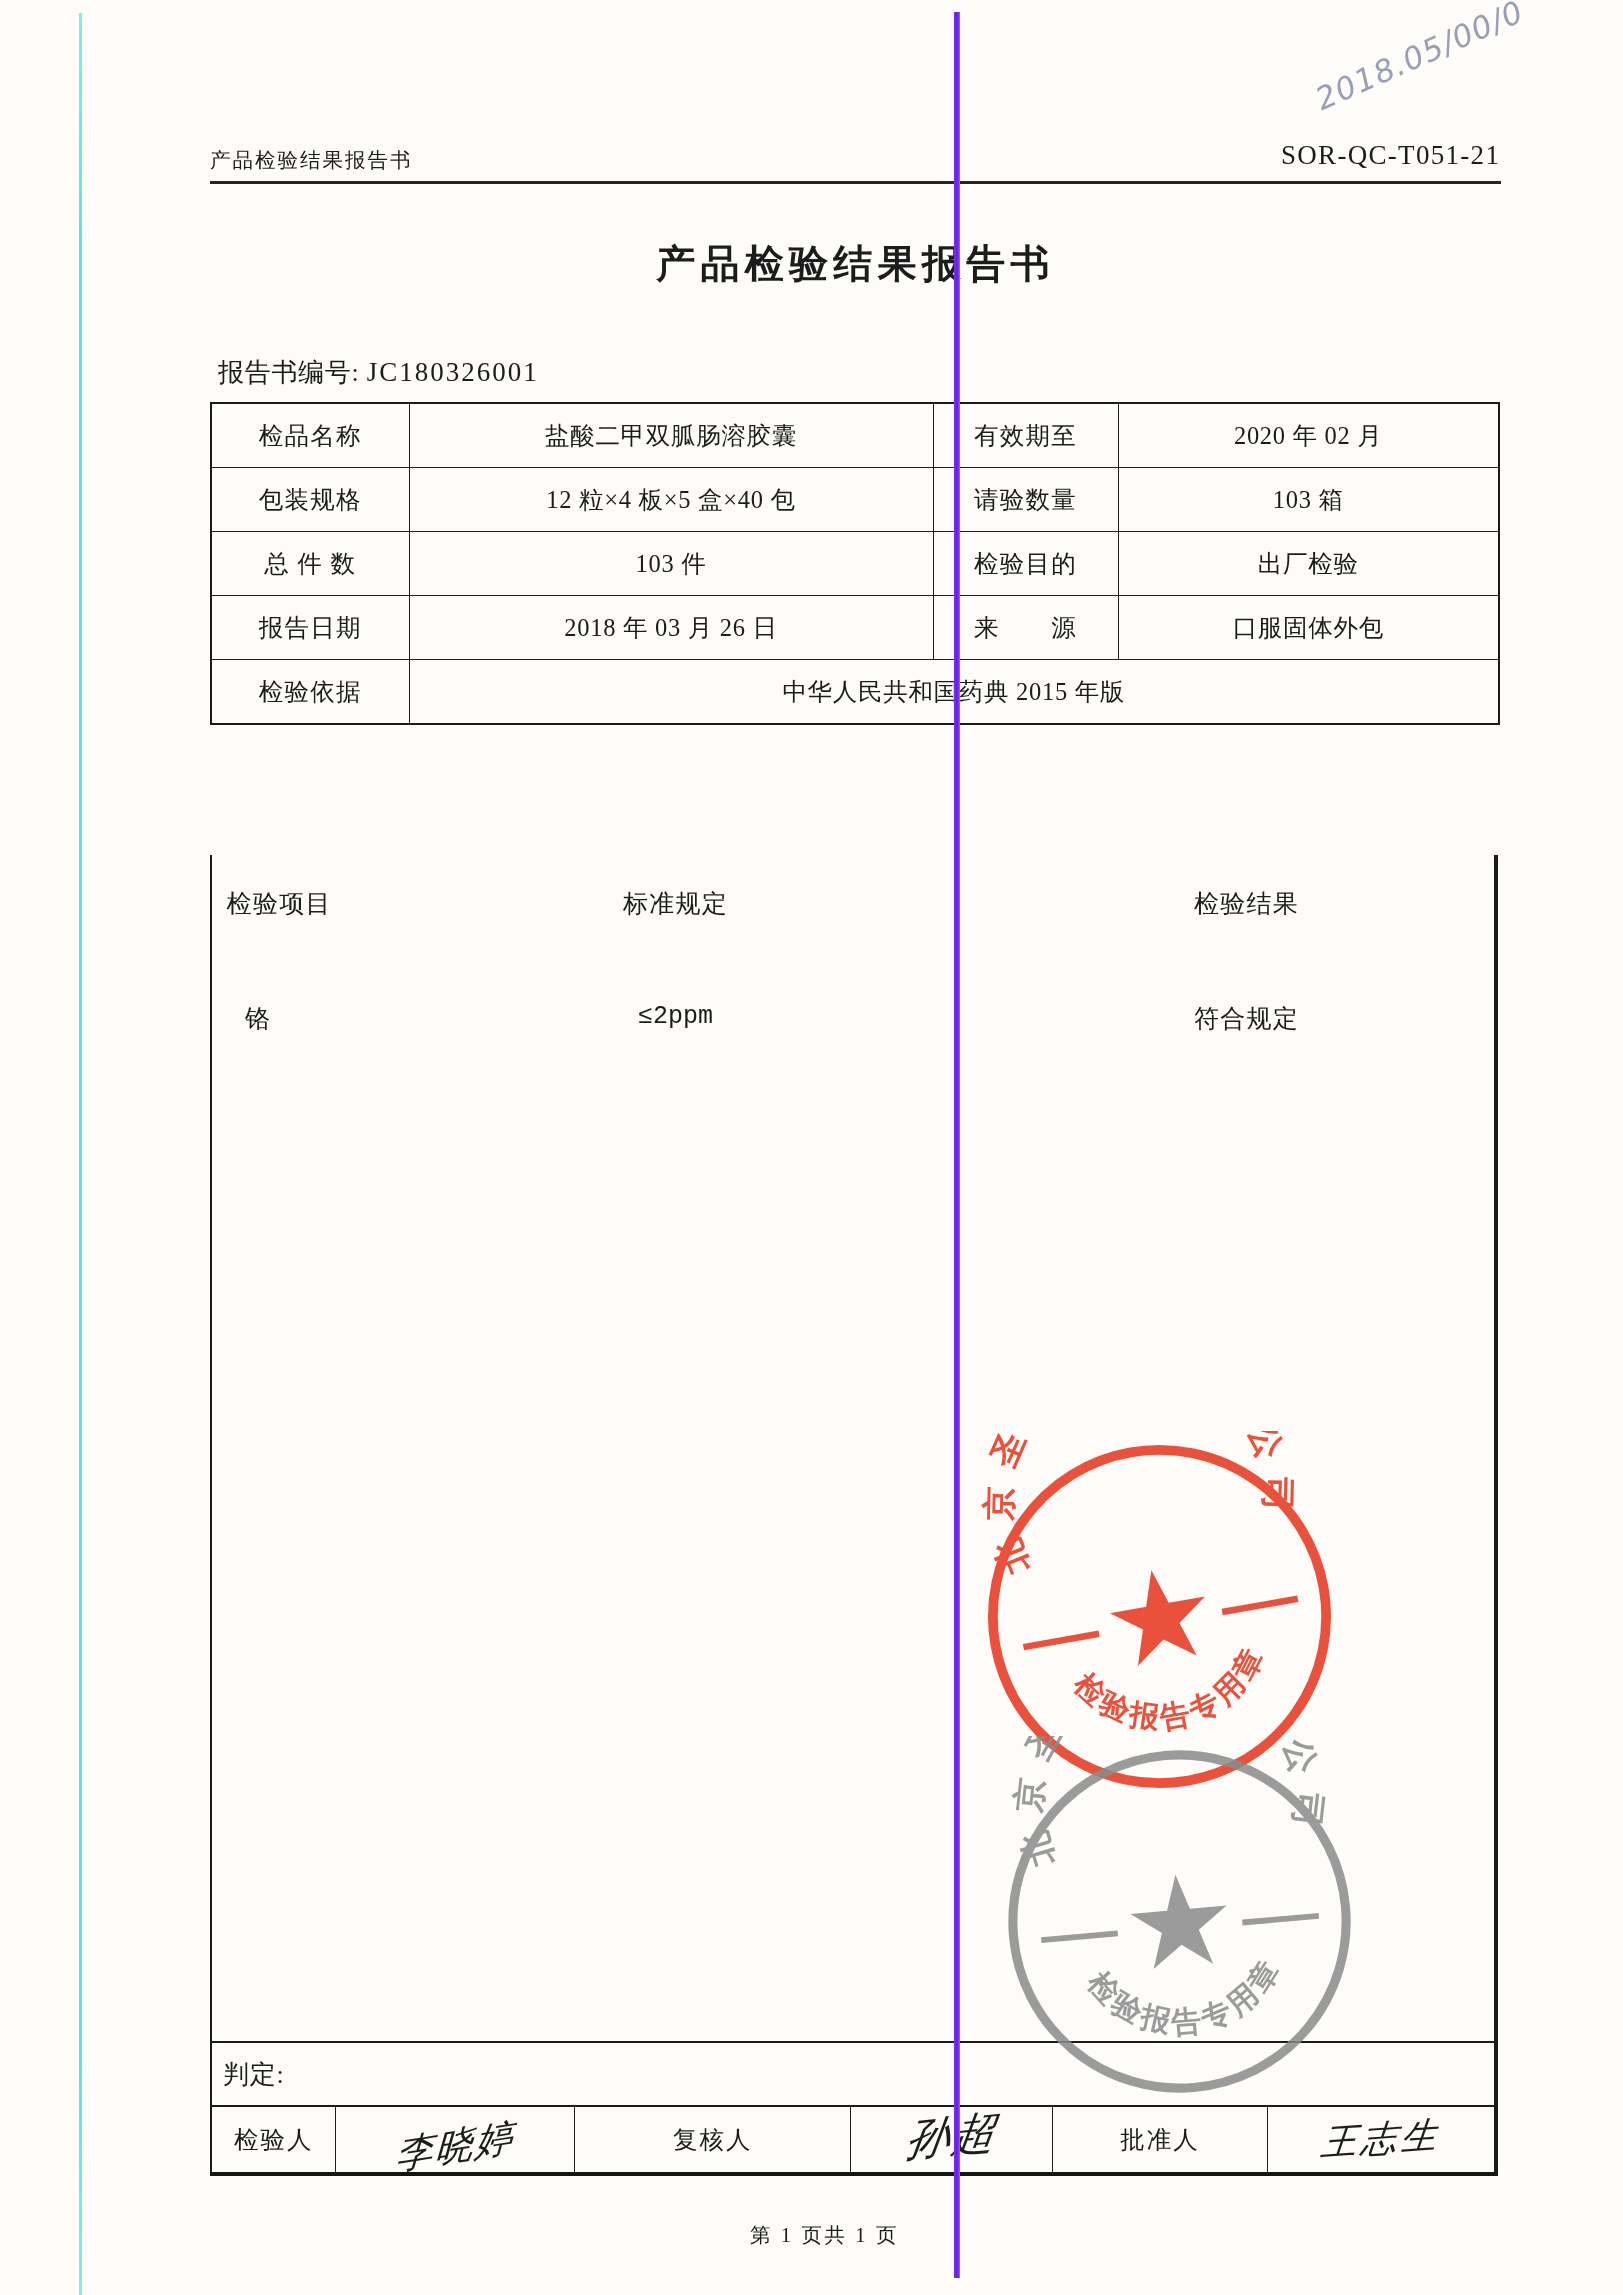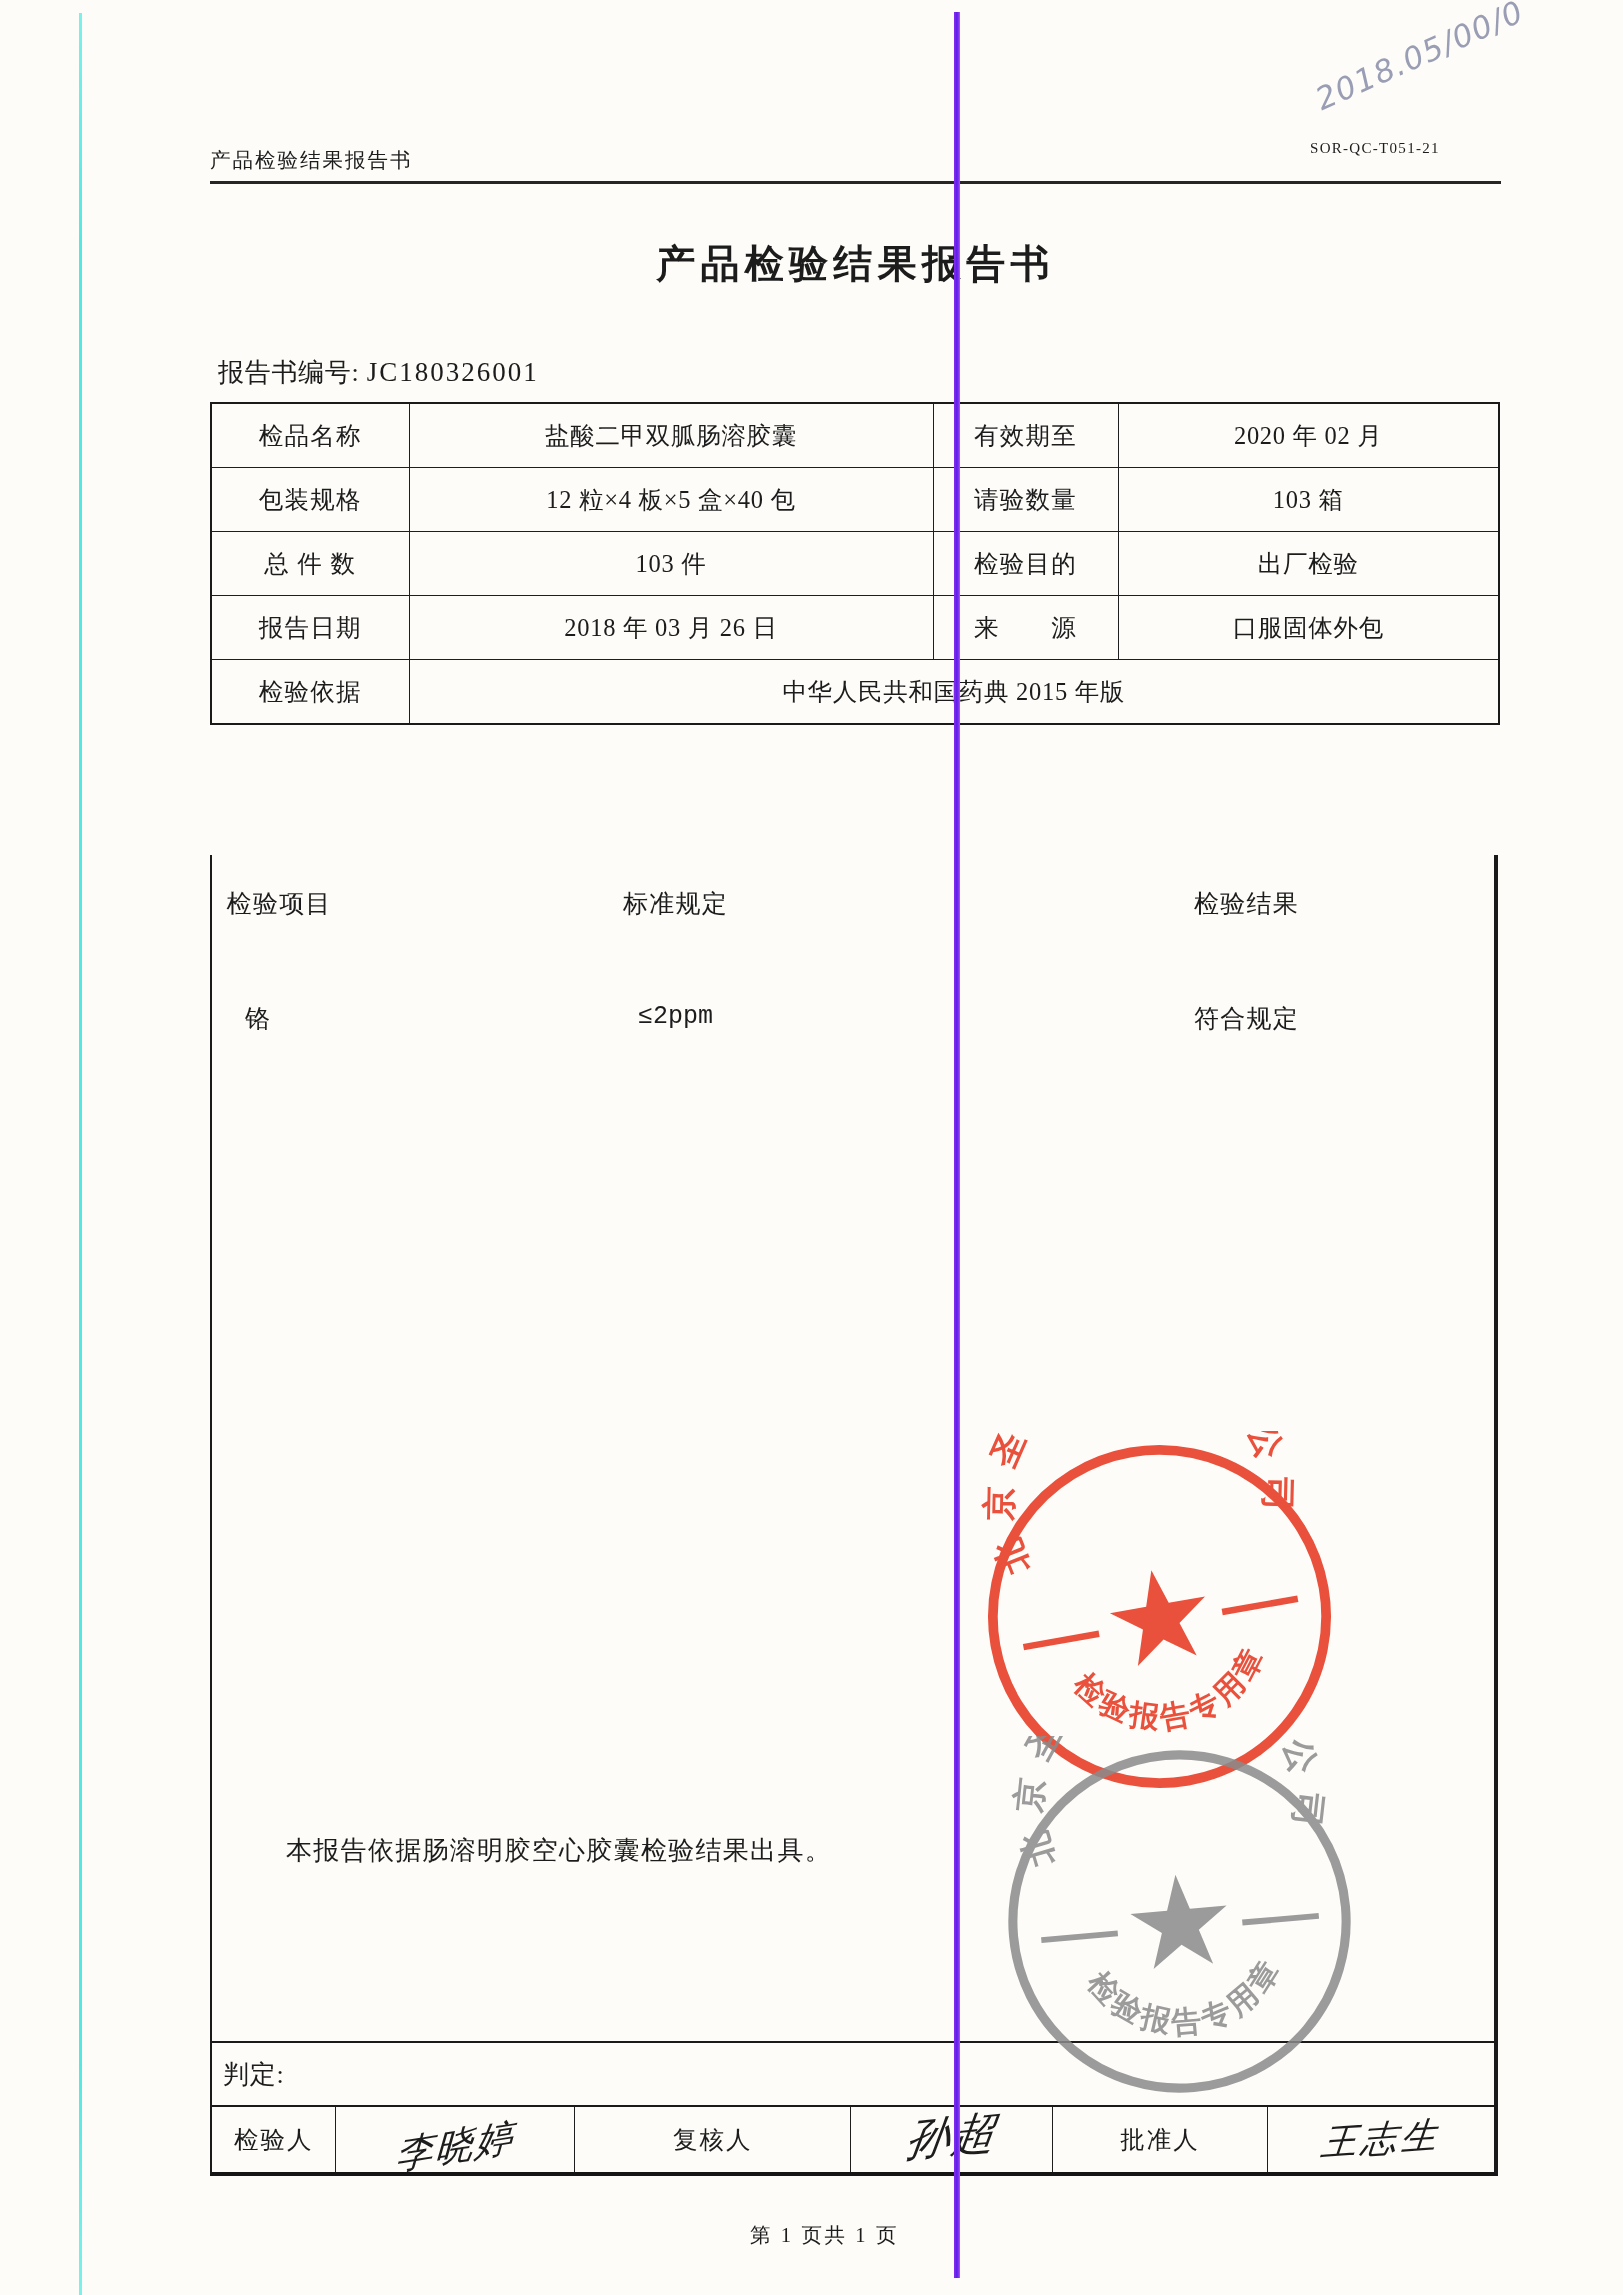--- a/index.html
+++ b/index.html
@@ -20,21 +20,21 @@
     background:linear-gradient(90deg,#8a2bf2 0%,#5b22e6 45%,#7a2cf0 72%,#d44cf2 100%);z-index:60;}
 
   
   .hw-note{left:1307px;top:34px;width:238px;
     font-family:"DejaVu Sans",sans-serif;font-style:italic;
     font-size:31px;color:#9a9eb4;transform:rotate(-24deg);
     letter-spacing:1.3px;white-space:nowrap;}
 
   
   .hdr-left{left:210px;top:146px;font-size:20.5px;letter-spacing:2px;}
-  .hdr-right{left:1310px;top:140px;font-size:15px;letter-spacing:1.3px;}
+  .hdr-right{left:1281px;top:140px;font-size:27px;letter-spacing:1.3px;}
   .hdr-rule{left:210px;top:181px;width:1291px;height:2.6px;background:#262626;}
 
   .doc-title{left:210px;top:237px;width:1291px;text-align:center;
     font-size:39px;font-weight:bold;letter-spacing:5.3px;}
 
   .report-no{left:218px;top:355px;font-size:26px;letter-spacing:0.7px;}
   .report-no .val{font-size:27px;letter-spacing:2px;}
 
   
   table.info{position:absolute;left:210px;top:402px;width:1288px;
@@ -143,21 +143,20 @@
 
   <div class="abs results">
     <div class="abs res-hdr res-item-hdr">检验项目</div>
     <div class="abs res-hdr res-std-hdr">标准规定</div>
     <div class="abs res-hdr res-rst-hdr">检验结果</div>
 
     <div class="abs res-item">铬</div>
     <div class="abs res-std">≤2ppm</div>
     <div class="abs res-rst">符合规定</div>
 
-    <div class="abs res-note">本报告依据肠溶明胶空心胶囊检验结果出具。</div>
   </div>
 
   <svg class="abs stamp" style="left:974px;top:1431px" width="371" height="371" viewBox="-285 -285 570 570">
     <g fill="currentColor" stroke="currentColor" color="#e8432c" transform="rotate(-10)" opacity="0.92">
       <circle r="256" fill="none" stroke-width="15"></circle>
       <path id="arcTopR" fill="none" stroke="none" d="M -173.1 -92 A 196 196 0 1 1 173.1 -92"></path>
       <path id="arcBotR" fill="none" stroke="none" d="M -144.2 90.1 A 170 170 0 0 0 144.2 90.1"></path>
       <text font-size="53" letter-spacing="24" stroke="none">
         <textPath href="#arcTopR" startOffset="50%" text-anchor="middle">北京圣永制药有限公司</textPath>
       </text>

